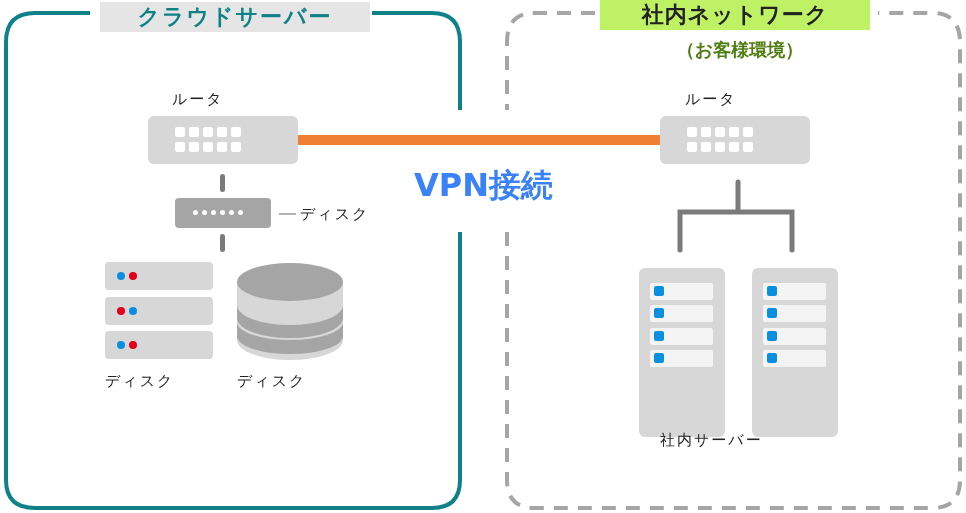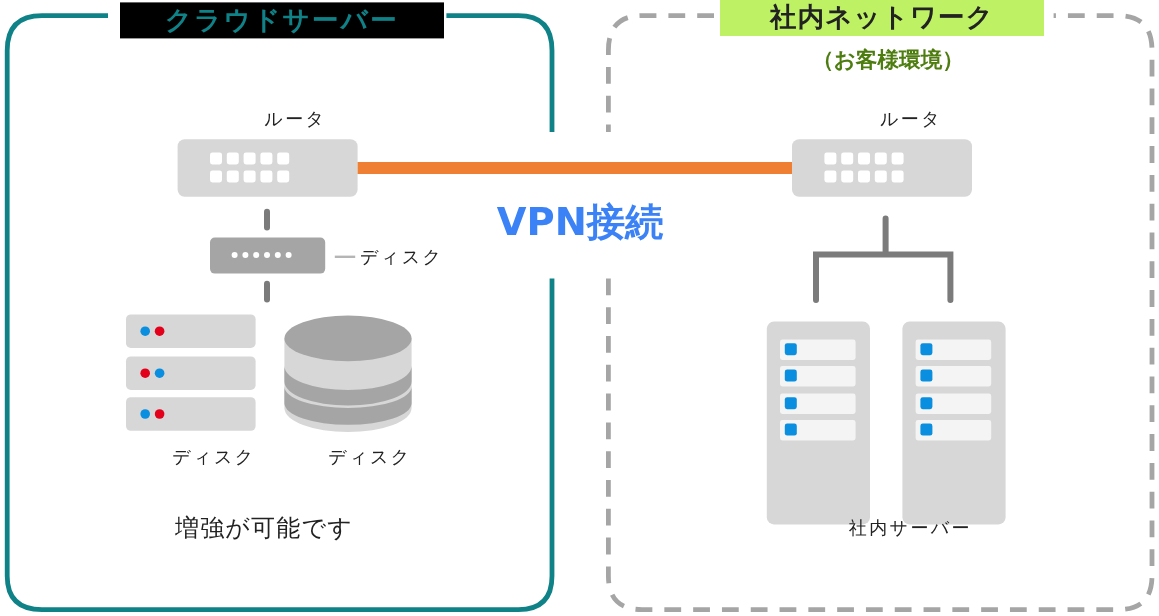--- a/index.html
+++ b/index.html
@@ -1,22 +1,22 @@
 <!DOCTYPE html>
 <html><head>
 <meta charset="utf-8">
 <style>
   html, body { margin:0; padding:0; background:#ffffff; }
   body { width:966px; height:513px; position:relative; overflow:hidden; font-family:"DejaVu Sans", sans-serif; color:#222; }
   .abs { position:absolute; }
   svg.frame { position:absolute; left:0; top:0; }
-  .title-cloud { left:100px; top:2px; width:270px; text-align:center; font-size:22px; font-weight:bold; color:#0f8288; letter-spacing:2px; background:#000000; }
+  .title-cloud { left:100px; top:2px; width:270px; text-align:center; font-size:22px; font-weight:bold; color:#0f8288; letter-spacing:2px; background:#e5e5e5; }
   .title-net { left:600px; top:0px; width:270px; text-align:center; font-size:22px; font-weight:bold; color:#222; letter-spacing:1px; background:#bef264; }
   .subtitle-net { left:620px; top:38px; width:240px; text-align:center; font-size:18px; font-weight:bold; color:#4d7c0f; }
-  .label { font-size:15px; color:#222; letter-spacing:2px; text-align:right; }
+  .label { font-size:15px; color:#222; letter-spacing:2px; text-align:left; }
   .router { width:150px; height:48px; background:#d6d7d6; border-radius:6px; }
   .router .ports { position:absolute; left:27px; top:11px; width:70px; display:grid; grid-template-columns:repeat(5,10px); grid-gap:5px 4px; }
   .router .ports span { width:10px; height:10px; background:#fff; border-radius:2px; display:block; }
   .switch { width:96px; height:30px; background:#a4a5a4; border-radius:4px; }
   .switch .dots { position:absolute; left:18px; top:12px; display:flex; gap:4px; }
   .switch .dots span { width:5px; height:5px; background:#fff; border-radius:50%; display:block; }
   .vline { background:#7b7b7b; border-radius:3px; }
   .vpn-line { left:298px; top:135px; width:362px; height:10px; background:#ee7f33; }
   .vpn-label { left:414px; top:164px; font-size:32px; font-weight:bold; color:#3b82f6; }
   .srv-unit { width:108px; height:28px; background:#d6d7d6; border-radius:4px; }
@@ -96,21 +96,20 @@
   <span class="led" style="left:24px;background:#0a8ee0;"></span>
 </div>
 <div class="abs srv-unit" style="left:105px;top:331px;">
   <span class="led" style="left:12px;background:#0a8ee0;"></span>
   <span class="led" style="left:24px;background:#e2001a;"></span>
 </div>
 <div class="abs label" style="left:105px;top:372px;width:108px;">ディスク</div>
 <div class="abs label" style="left:237px;top:372px;width:106px;">ディスク</div>
 
 <div class="abs desc">
-  <div>増強が可能です</div>
 </div>
 
 <div class="abs label" style="left:685px;top:90px;width:100px;">ルータ</div>
 <div class="abs router" style="left:660px;top:116px;">
   <div class="ports">
       <span></span>
       <span></span>
       <span></span>
       <span></span>
       <span></span>

